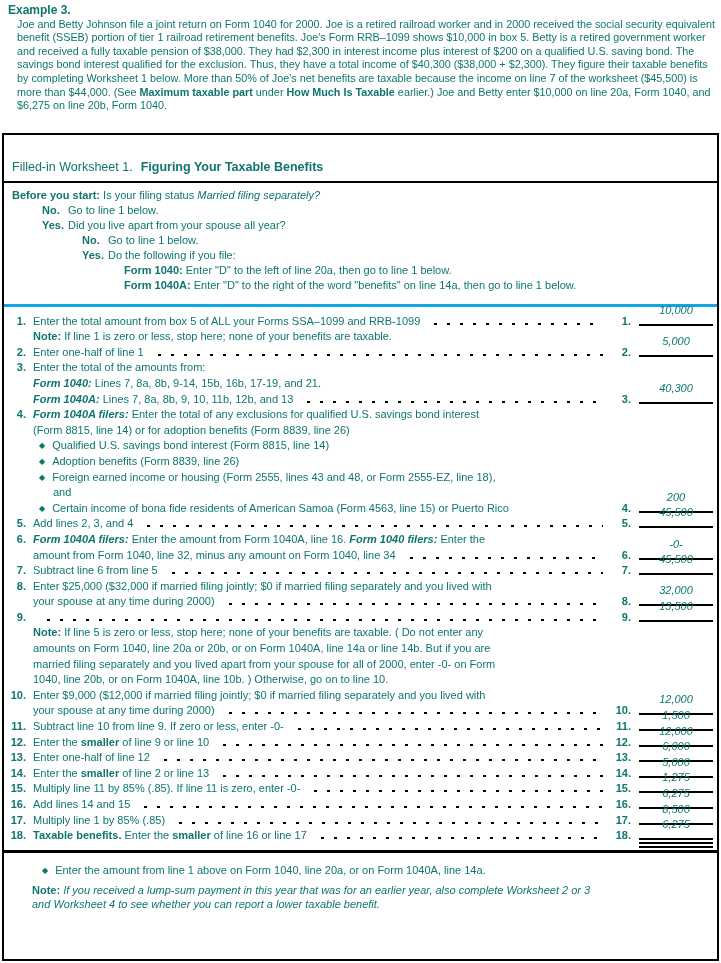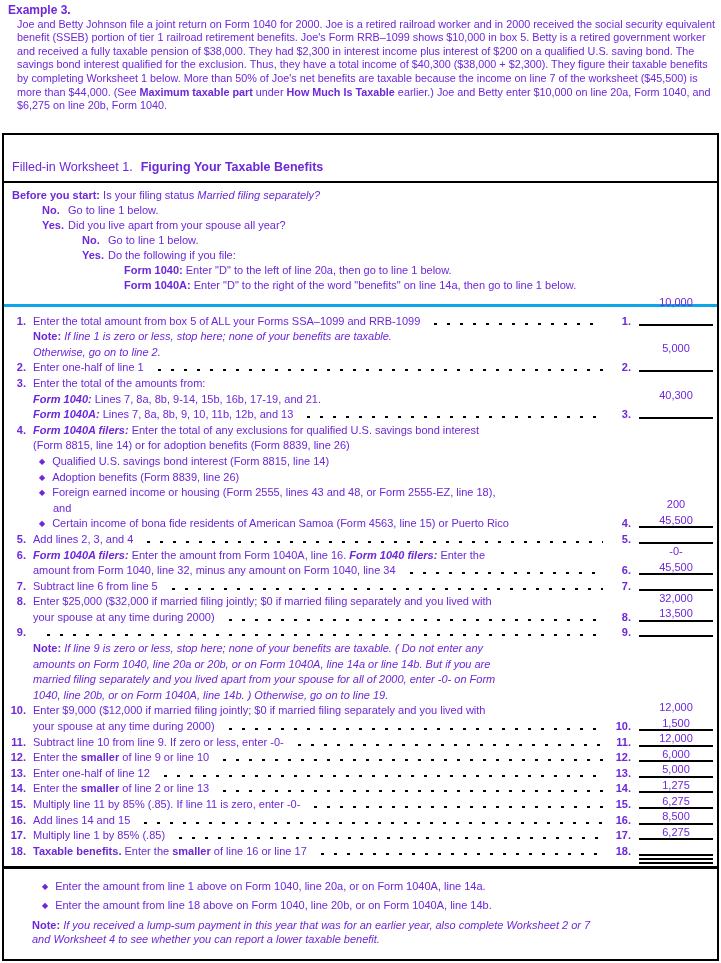--- a/index.html
+++ b/index.html
@@ -1,16 +1,16 @@
 <!DOCTYPE html>
 <html><head>
 <meta charset="utf-8">
 <style>
   html,body{margin:0;padding:0;background:#fff;}
-  .page{width:721px;height:963px;overflow:hidden;background:#fff;color:#6d28d9;
+  .page{width:721px;height:963px;overflow:hidden;background:#fff;color:#0f766e;
         font-family:"Liberation Sans","DejaVu Sans",sans-serif;position:relative;}
   
   .example{margin:4px 6px 0 8px;height:126px;overflow:hidden;font-size:10.8px;line-height:13.6px;}
   .ex-head{font-weight:bold;font-size:12px;}
   .ex-body{margin-left:9px;width:700px;}
   .bseg{font-weight:bold;}
   
   .box{margin:3px 2px 0 2px;border:2px solid #000;box-sizing:border-box;height:828px;overflow:hidden;}
   .titlerow{padding:25px 8px 7px 8px;border-bottom:2px solid #000;font-size:12.5px;}
   .titlerow .wtitle{font-weight:bold;margin-left:8px;}
@@ -26,29 +26,29 @@
   
   .lines{padding:4px 4px 9px 4px;border-bottom:3px solid #000;font-size:11px;}
   .wrow{display:flex;align-items:flex-end;height:15.6px;}
   .wnum{flex:none;width:18px;text-align:right;font-weight:bold;margin-right:7px;}
   .wtxt{flex:none;white-space:nowrap;min-width:0;}
   .wbullet{padding-left:6px;}
   .wand{padding-left:20px;}
   .blt{font-size:8px;margin-right:7px;position:relative;top:-1px;}
   .sg-n{}
   .sg-b{font-weight:bold;}
-  .sg-i{font-style:italic;}
+  .sg-i{}
   .sg-bi{font-weight:bold;font-style:italic;}
   .leader{flex:1 1 auto;min-width:8px;height:8px;margin:0 6px 1px 7px;align-self:flex-end;
           background-image:radial-gradient(circle,#000 1.15px,transparent 1.5px);
           background-size:13px 8px;background-repeat:repeat-x;background-position:2px 2px;}
   .leadgap{flex:1 1 auto;min-width:4px;}
   .wamtnum{flex:none;width:22px;text-align:right;font-weight:bold;margin-right:8px;}
   .amtwrap{flex:none;width:74px;position:relative;margin-bottom:1px;}
-  .wamt{width:100%;text-align:center;border-bottom:2px solid #000;padding-bottom:16px;box-sizing:border-box;}
+  .wamt{width:100%;text-align:center;border-bottom:2px solid #000;padding-bottom:8px;box-sizing:border-box;font-style:italic;}
   .dblrule{position:absolute;top:100%;left:0;right:0;margin-top:2px;height:2px;
            border-top:2px solid #000;border-bottom:2px solid #000;}
   
   .footer{padding:11px 8px 6px 8px;font-size:11px;}
   .f-row{padding-left:30px;margin-bottom:7px;}
   .f-note{padding-left:20px;margin-top:5px;max-width:560px;line-height:14px;}
   .fi{font-style:italic;}
 </style>
 </head>
 <body>
@@ -84,24 +84,20 @@
           <div class="wamtnum">1.</div>
           <div class="amtwrap">
             <div class="wamt">10,000</div>
           </div>
         </div>
         <div class="wrow">
           <div class="wnum"></div>
           <div class="wtxt"><span class="sg-b">Note:</span><span class="sg-i"> If line 1 is zero or less, stop here; none of your benefits are taxable.</span></div>
         </div>
         <div class="wrow">
-          <div class="wnum"></div>
-          <div class="wtxt"><span class="sg-i">Otherwise, go on to line 2.</span></div>
-        </div>
-        <div class="wrow">
           <div class="wnum">2.</div>
           <div class="wtxt"><span class="sg-n">Enter one-half of line 1</span></div>
           <div class="leader"></div>
           <div class="wamtnum">2.</div>
           <div class="amtwrap">
             <div class="wamt">5,000</div>
           </div>
         </div>
         <div class="wrow">
           <div class="wnum">3.</div>
@@ -200,33 +196,33 @@
         <div class="wrow">
           <div class="wnum">9.</div>
           <div class="leader"></div>
           <div class="wamtnum">9.</div>
           <div class="amtwrap">
             <div class="wamt">13,500</div>
           </div>
         </div>
         <div class="wrow">
           <div class="wnum"></div>
-          <div class="wtxt"><span class="sg-b">Note:</span><span class="sg-i"> If line 9 is zero or less, stop here; none of your benefits are taxable. ( Do not enter any</span></div>
+          <div class="wtxt"><span class="sg-b">Note:</span><span class="sg-i"> If line 5 is zero or less, stop here; none of your benefits are taxable. ( Do not enter any</span></div>
         </div>
         <div class="wrow">
           <div class="wnum"></div>
           <div class="wtxt"><span class="sg-i">amounts on Form 1040, line 20a or 20b, or on Form 1040A, line 14a or line 14b. But if you are</span></div>
         </div>
         <div class="wrow">
           <div class="wnum"></div>
           <div class="wtxt"><span class="sg-i">married filing separately and you lived apart from your spouse for all of 2000, enter -0- on Form</span></div>
         </div>
         <div class="wrow">
           <div class="wnum"></div>
-          <div class="wtxt"><span class="sg-i">1040, line 20b, or on Form 1040A, line 14b. ) Otherwise, go on to line 19.</span></div>
+          <div class="wtxt"><span class="sg-i">1040, line 20b, or on Form 1040A, line 10b. ) Otherwise, go on to line 10.</span></div>
         </div>
         <div class="wrow">
           <div class="wnum">10.</div>
           <div class="wtxt"><span class="sg-n">Enter $9,000 ($12,000 if married filing jointly; $0 if married filing separately and you lived with</span></div>
         </div>
         <div class="wrow">
           <div class="wnum"></div>
           <div class="wtxt"><span class="sg-n">your spouse at any time during 2000)</span></div>
           <div class="leader"></div>
           <div class="wamtnum">10.</div>
@@ -304,18 +300,17 @@
           <div class="wamtnum">18.</div>
           <div class="amtwrap">
             <div class="wamt">6,275</div>
             <div class="dblrule"></div>
           </div>
         </div>
       </div>
 
     <div class="footer">
       <div class="f-row"><span class="blt">◆</span><span>Enter the amount from line 1 above on Form 1040, line 20a, or on Form 1040A, line 14a.</span></div>
-      <div class="f-row"><span class="blt">◆</span><span>Enter the amount from line 18 above on Form 1040, line 20b, or on Form 1040A, line 14b.</span></div>
-      <div class="f-note"><span class="bb">Note:</span><span class="fi"> If you received a lump-sum payment in this year that was for an earlier year, also complete Worksheet 2 or 7 and Worksheet 4 to see whether you can report a lower taxable benefit.</span></div>
+      <div class="f-note"><span class="bb">Note:</span><span class="fi"> If you received a lump-sum payment in this year that was for an earlier year, also complete Worksheet 2 or 3 and Worksheet 4 to see whether you can report a lower taxable benefit.</span></div>
     </div>
 
   </div>
 </div>
 
 </body></html>

